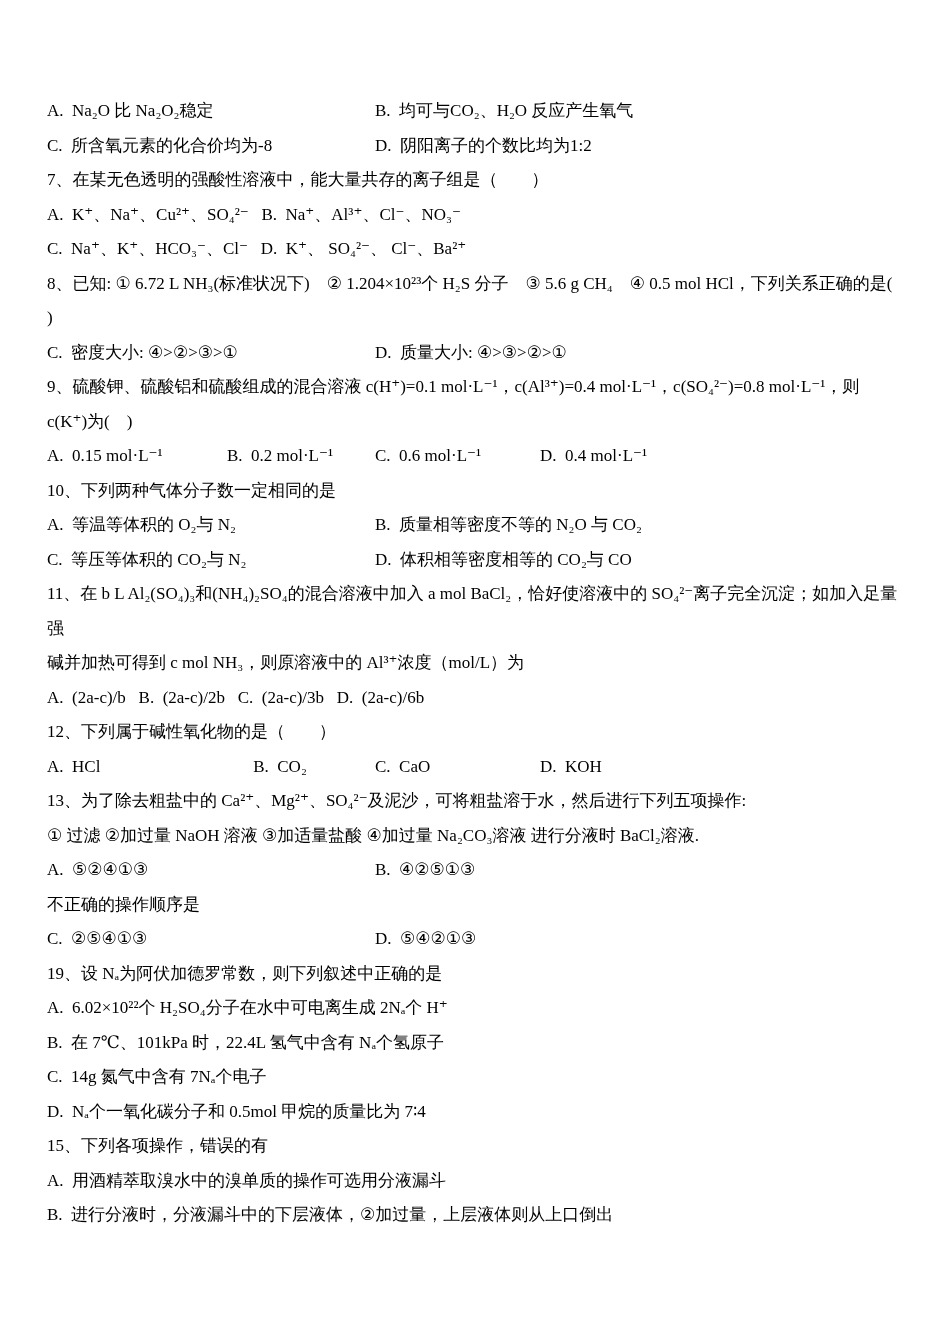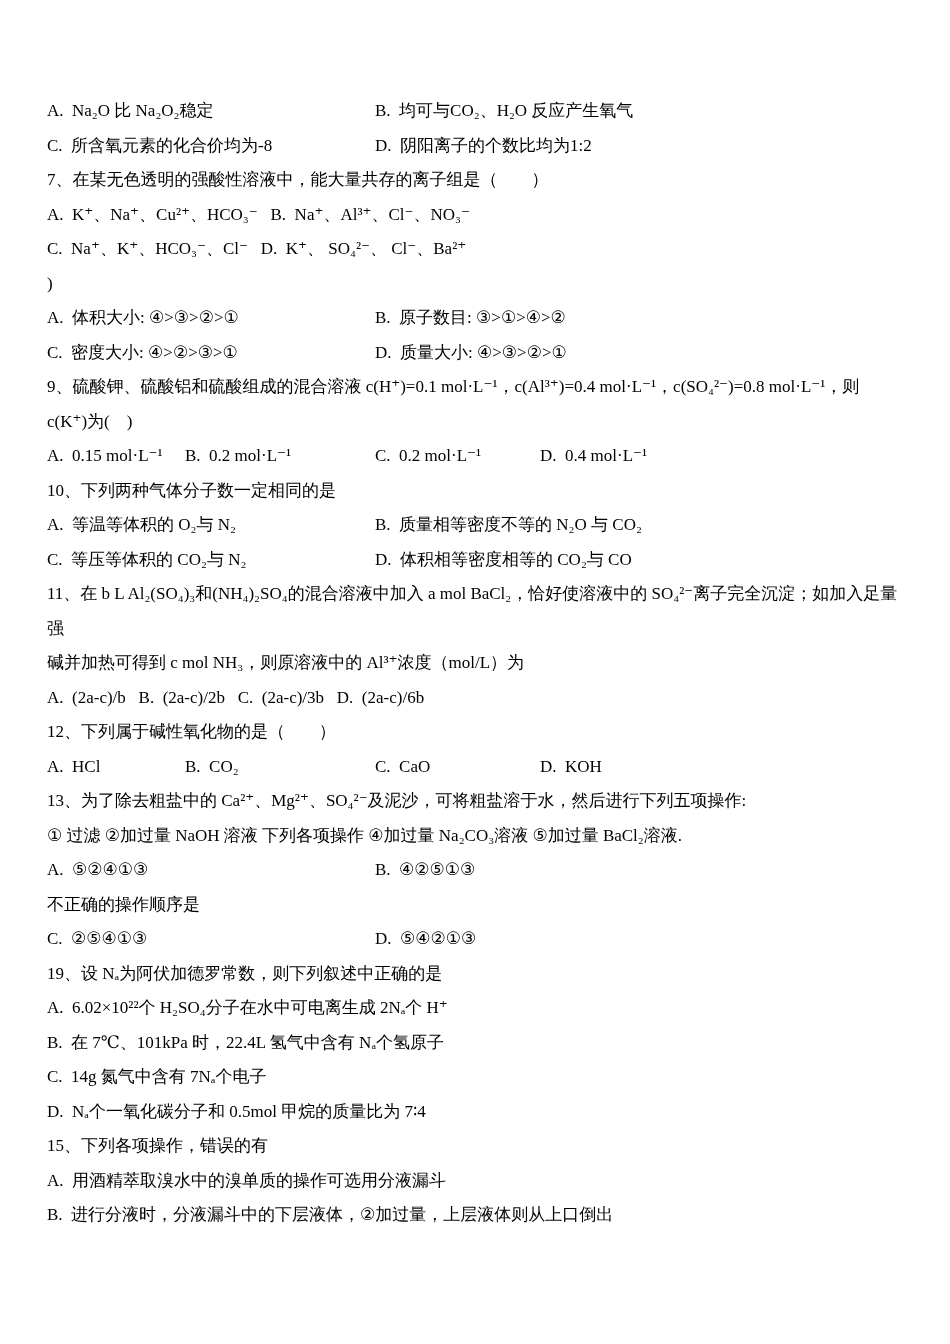--- a/index.html
+++ b/index.html
@@ -26,49 +26,49 @@
   }
   .col {
     display: inline-block;
     vertical-align: top;
     white-space: pre-wrap;
   }
   
   .two .c0 { width: 328px; }
   
   .four .c0 { width: 138px; }
-  .four .c1 { width: 190px; }
+  .four .c1 { width: 190px; text-align: center; }
   .four .c2 { width: 165px; }
 </style>
 </head>
 <body>
 
 <div class="page">
   <div id="content">
       <div class="line two"><span class="col c0">A.  Na₂O 比 Na₂O₂稳定</span><span class="col c1">B.  均可与CO₂、H₂O 反应产生氧气</span></div>
       <div class="line two"><span class="col c0">C.  所含氧元素的化合价均为-8</span><span class="col c1">D.  阴阳离子的个数比均为1:2</span></div>
       <div class="line full"><span class="col c0">7、在某无色透明的强酸性溶液中，能大量共存的离子组是（　　）</span></div>
-      <div class="line full"><span class="col c0">A.  K⁺、Na⁺、Cu²⁺、HCO₃⁻   B.  Na⁺、Al³⁺、Cl⁻、NO₃⁻</span></div>
+      <div class="line full"><span class="col c0">A.  K⁺、Na⁺、Cu²⁺、SO₄²⁻   B.  Na⁺、Al³⁺、Cl⁻、NO₃⁻</span></div>
       <div class="line full"><span class="col c0">C.  Na⁺、K⁺、HCO₃⁻、Cl⁻   D.  K⁺、 SO₄²⁻、 Cl⁻、Ba²⁺</span></div>
+      <div class="line full"><span class="col c0">8、已知: ① 6.72 L NH₃(标准状况下)　② 1.204×10²³个 H₂S 分子　③ 5.6 g CH₄　④ 0.5 mol HCl，下列关系正确的是(</span></div>
       <div class="line full"><span class="col c0">)</span></div>
-      <div class="line two"><span class="col c0">A.  体积大小: ④&gt;③&gt;②&gt;①</span><span class="col c1">B.  原子数目: ③&gt;①&gt;④&gt;②</span></div>
       <div class="line two"><span class="col c0">C.  密度大小: ④&gt;②&gt;③&gt;①</span><span class="col c1">D.  质量大小: ④&gt;③&gt;②&gt;①</span></div>
       <div class="line full"><span class="col c0">9、硫酸钾、硫酸铝和硫酸组成的混合溶液 c(H⁺)=0.1 mol·L⁻¹，c(Al³⁺)=0.4 mol·L⁻¹，c(SO₄²⁻)=0.8 mol·L⁻¹，则</span></div>
       <div class="line full"><span class="col c0">c(K⁺)为(　)</span></div>
-      <div class="line four"><span class="col c0">A.  0.15 mol·L⁻¹</span><span class="col c1">B.  0.2 mol·L⁻¹</span><span class="col c2">C.  0.2 mol·L⁻¹</span><span class="col c3">D.  0.4 mol·L⁻¹</span></div>
+      <div class="line four"><span class="col c0">A.  0.15 mol·L⁻¹</span><span class="col c1">B.  0.2 mol·L⁻¹</span><span class="col c2">C.  0.6 mol·L⁻¹</span><span class="col c3">D.  0.4 mol·L⁻¹</span></div>
       <div class="line full"><span class="col c0">10、下列两种气体分子数一定相同的是</span></div>
       <div class="line two"><span class="col c0">A.  等温等体积的 O₂与 N₂</span><span class="col c1">B.  质量相等密度不等的 N₂O 与 CO₂</span></div>
       <div class="line two"><span class="col c0">C.  等压等体积的 CO₂与 N₂</span><span class="col c1">D.  体积相等密度相等的 CO₂与 CO</span></div>
       <div class="line full"><span class="col c0">11、在 b L Al₂(SO₄)₃和(NH₄)₂SO₄的混合溶液中加入 a mol BaCl₂，恰好使溶液中的 SO₄²⁻离子完全沉淀；如加入足量强</span></div>
       <div class="line full"><span class="col c0">碱并加热可得到 c mol NH₃，则原溶液中的 Al³⁺浓度（mol/L）为</span></div>
       <div class="line full"><span class="col c0">A.  (2a-c)/b   B.  (2a-c)/2b   C.  (2a-c)/3b   D.  (2a-c)/6b</span></div>
       <div class="line full"><span class="col c0">12、下列属于碱性氧化物的是（　　）</span></div>
       <div class="line four"><span class="col c0">A.  HCl</span><span class="col c1">B.  CO₂</span><span class="col c2">C.  CaO</span><span class="col c3">D.  KOH</span></div>
       <div class="line full"><span class="col c0">13、为了除去粗盐中的 Ca²⁺、Mg²⁺、SO₄²⁻及泥沙，可将粗盐溶于水，然后进行下列五项操作:</span></div>
-      <div class="line full"><span class="col c0">① 过滤 ②加过量 NaOH 溶液 下列各项操作 ④加过量 Na₂CO₃溶液 ⑤加过量 BaCl₂溶液.</span></div>
+      <div class="line full"><span class="col c0">① 过滤 ②加过量 NaOH 溶液 ③加适量盐酸 ④加过量 Na₂CO₃溶液 进行分液时 BaCl₂溶液.</span></div>
       <div class="line two"><span class="col c0">A.  ⑤②④①③</span><span class="col c1">B.  ④②⑤①③</span></div>
       <div class="line full"><span class="col c0">不正确的操作顺序是</span></div>
       <div class="line two"><span class="col c0">C.  ②⑤④①③</span><span class="col c1">D.  ⑤④②①③</span></div>
       <div class="line full"><span class="col c0">19、设 Nₐ为阿伏加德罗常数，则下列叙述中正确的是</span></div>
       <div class="line full"><span class="col c0">A.  6.02×10²²个 H₂SO₄分子在水中可电离生成 2Nₐ个 H⁺</span></div>
       <div class="line full"><span class="col c0">B.  在 7℃、101kPa 时，22.4L 氢气中含有 Nₐ个氢原子</span></div>
       <div class="line full"><span class="col c0">C.  14g 氮气中含有 7Nₐ个电子</span></div>
       <div class="line full"><span class="col c0">D.  Nₐ个一氧化碳分子和 0.5mol 甲烷的质量比为 7∶4</span></div>
       <div class="line full"><span class="col c0">15、下列各项操作，错误的有</span></div>
       <div class="line full"><span class="col c0">A.  用酒精萃取溴水中的溴单质的操作可选用分液漏斗</span></div>

